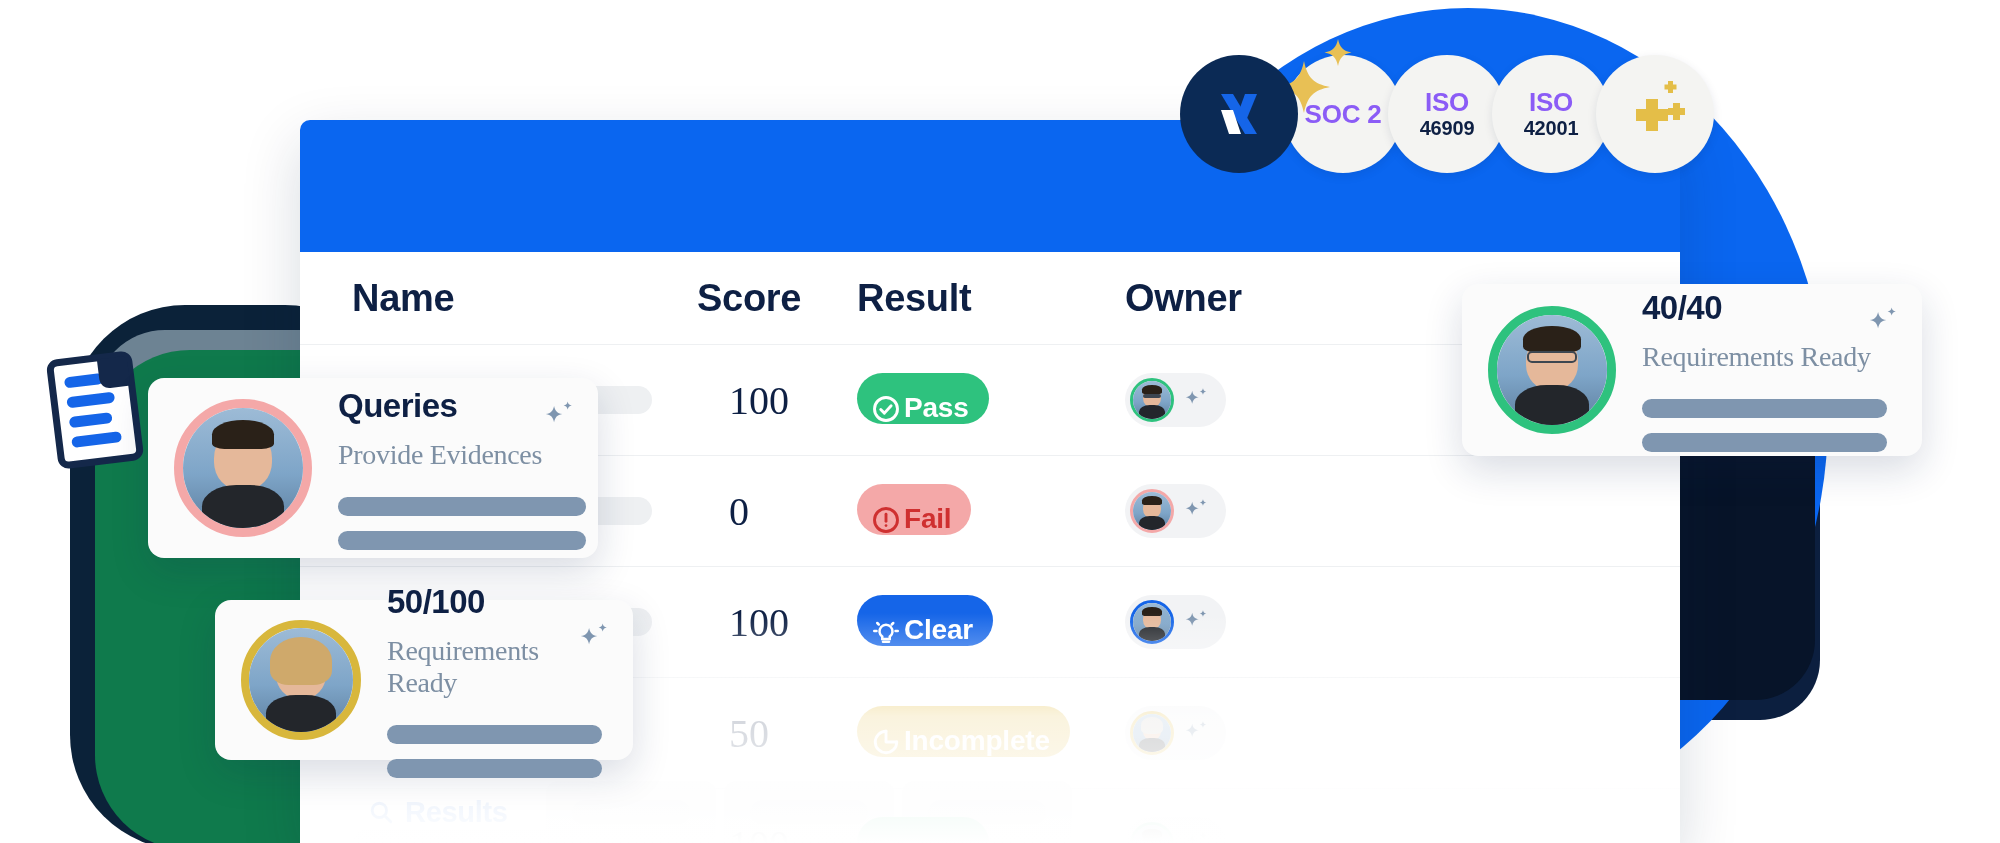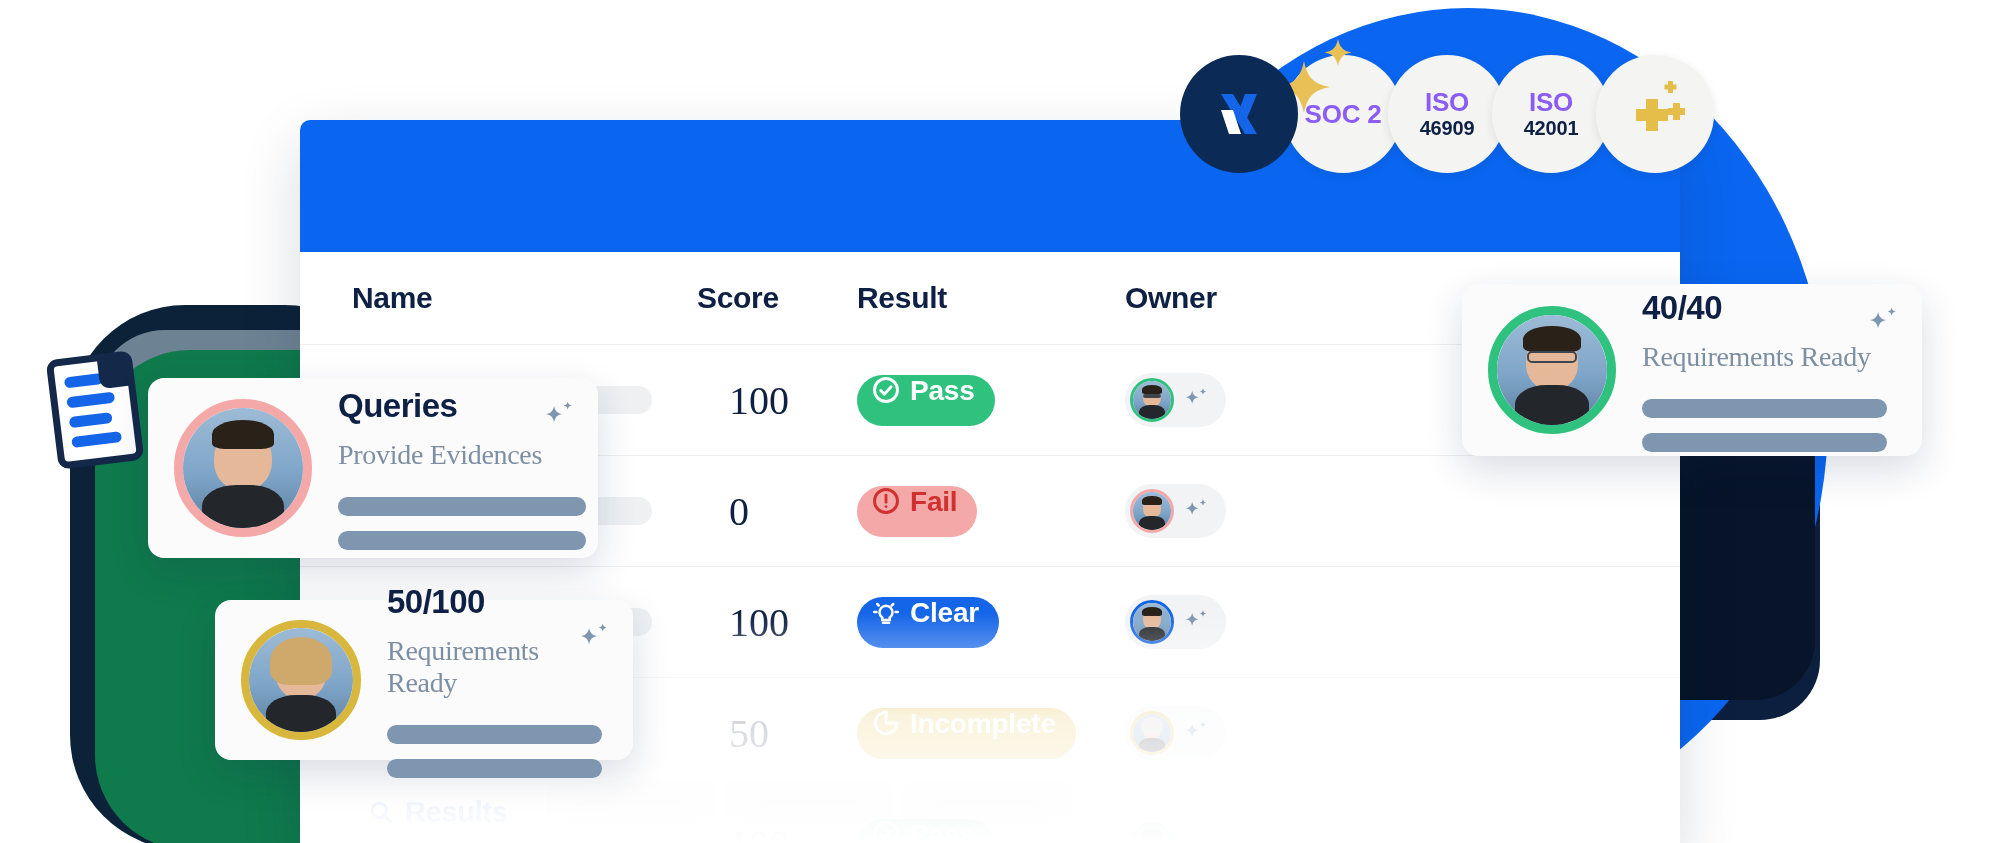--- a/index.html
+++ b/index.html
@@ -58,33 +58,33 @@
   .tab .skel{width:118px;height:24px;border-radius:12px;background:#e2e3e6;}
   .tab-label{
     font-size:29px;font-weight:bold;color:#1363df;letter-spacing:-.3px;
     display:flex;align-items:center;gap:11px;
   }
   .search-ic{width:26px;height:26px;display:block;}
 
   
   .table{position:absolute;left:0;top:132px;width:100%;}
   .thead{display:flex;align-items:center;height:92px;padding:0 0 0 52px;}
-  .th{font-size:30px;font-weight:bold;color:#0e2044;letter-spacing:-.3px;}
+  .th{font-size:38px;font-weight:bold;color:#0e2044;letter-spacing:-.3px;}
   .col-name{width:345px;}
   .col-score{width:160px;}
   .col-result{width:268px;}
   .col-owner{width:260px;}
 
   .trow{display:flex;align-items:center;height:110px;padding:0 0 0 52px;border-top:1px solid #eef0f2;}
   .name-skel{height:28px;border-radius:14px;background:#eef0f2;}
   .score{font-size:40px;color:#0e2044;font-family:Liberation Serif, serif;}
   .col-score.cell{display:flex;justify-content:flex-start;padding-left:32px;box-sizing:border-box;}
 
   .badge{
-    display:inline-flex;align-items:flex-start;gap:9px;height:51px;padding:0 20px 0 14px;
+    display:inline-flex;align-items:flex-end;gap:3px;height:51px;padding:0 20px 0 14px;
     border-radius:26px;font-size:28px;font-weight:bold;letter-spacing:-.2px;
   }
   .badge svg{width:30px;height:30px;flex:0 0 auto;}
   .b-pass{background:#2ec27e;color:#ffffff;}
   .b-fail{background:#f4a8a8;color:#cf3030;}
   .b-clear{background:#1565e8;color:#ffffff;}
   .b-incomplete{background:#e4be48;color:#ffffff;}
 
   .ownerpill{
     display:inline-flex;align-items:center;gap:6px;height:54px;padding:0 16px 0 5px;

